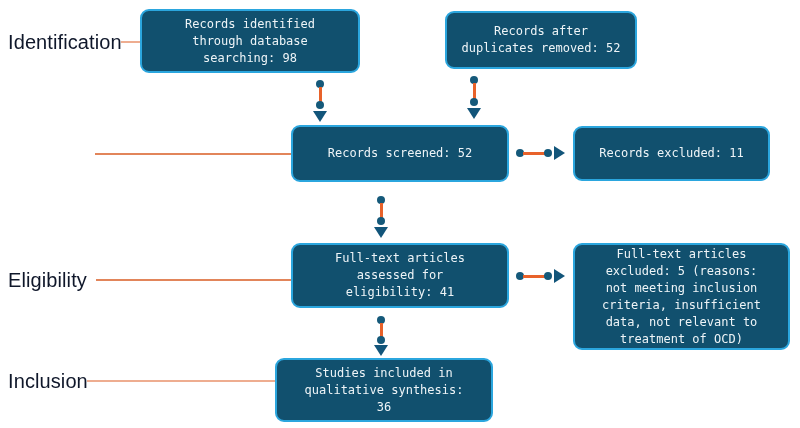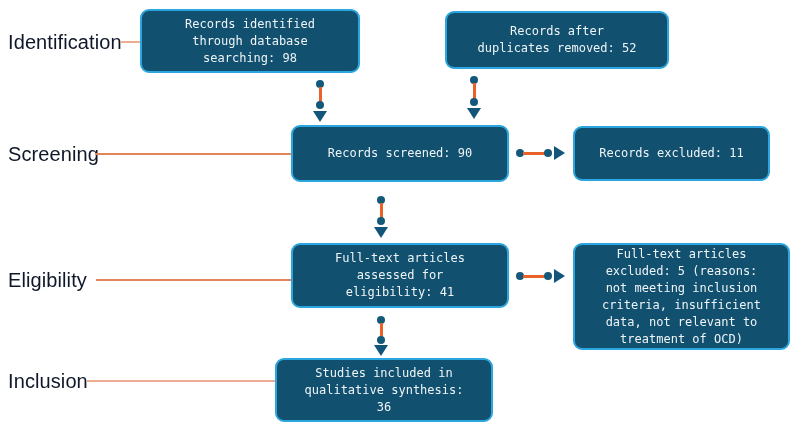--- a/index.html
+++ b/index.html
@@ -116,37 +116,36 @@
     border-bottom: 7px solid transparent;
     border-left: 11px solid #12557a;
   }
 </style>
 </head>
 <body>
 
 <div id="diagram">
 
   <div class="stage-label" style="left:8px; top:32px;">Identification</div>
-  <div class="stage-label" style="left:8px; top:144px;">Screening</div>
   <div class="stage-label" style="left:8px; top:270px;">Eligibility</div>
   <div class="stage-label" style="left:8px; top:371px;">Inclusion</div>
 
   <div class="leader faint" style="left:121px; top:41px; width:22px;"></div>
   <div class="leader" style="left:95px; top:153px; width:196px;"></div>
   <div class="leader" style="left:96px; top:279px; width:195px;"></div>
   <div class="leader faint" style="left:87px; top:380px; width:204px;"></div>
 
   <div class="node" style="left:140px; top:9px; width:220px; height:64px;">Records identified
 through database
 searching: 98</div>
 
-  <div class="node" style="left:445px; top:11px; width:224px; height:58px;">Records after
+  <div class="node" style="left:445px; top:11px; width:192px; height:58px;">Records after
 duplicates removed: 52</div>
 
-  <div class="node" style="left:291px; top:125px; width:218px; height:57px;">Records screened: 90</div>
+  <div class="node" style="left:291px; top:125px; width:218px; height:57px;">Records screened: 52</div>
 
   <div class="node" style="left:573px; top:126px; width:197px; height:55px;">Records excluded: 11</div>
 
   <div class="node" style="left:291px; top:243px; width:218px; height:65px;">Full-text articles
 assessed for
 eligibility: 41</div>
 
   <div class="node" style="left:573px; top:243px; width:217px; height:107px;">Full-text articles
 excluded: 5 (reasons:
 not meeting inclusion

